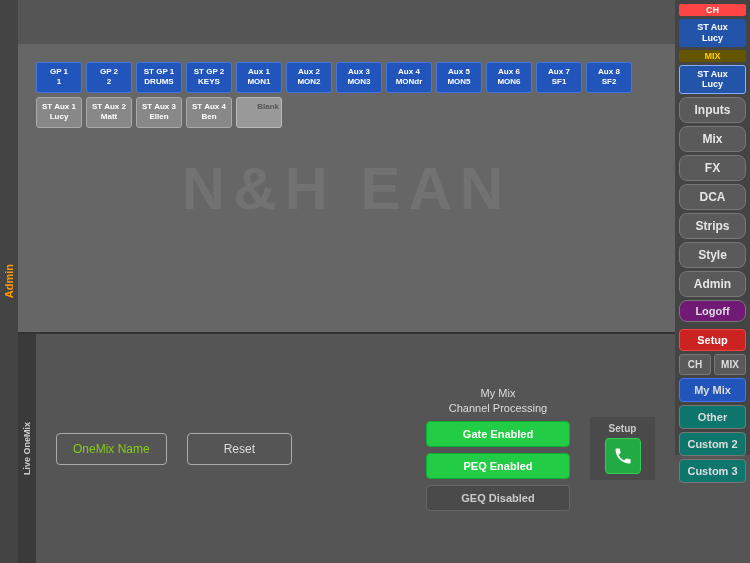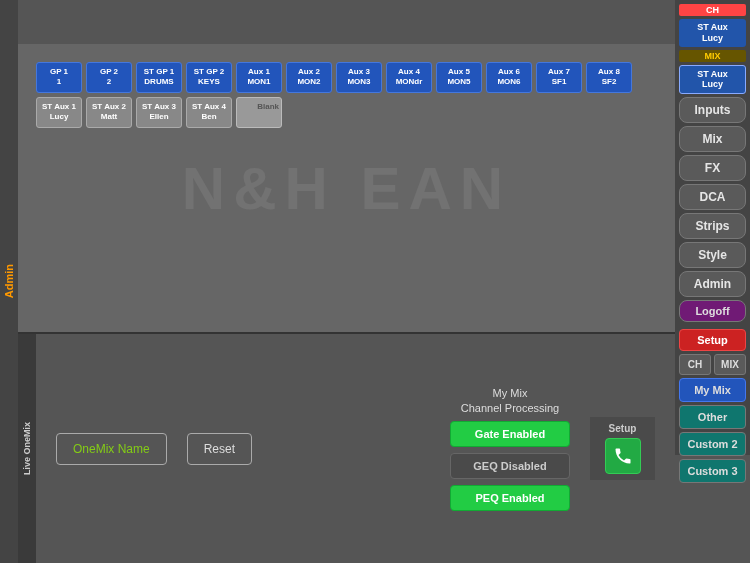--- a/index.html
+++ b/index.html
@@ -243,42 +243,42 @@
       padding: 8px 16px;
       cursor: pointer;
     }
 
     .reset-btn {
       background: transparent;
       color: #ddd;
       font-size: 12px;
       border: 1px solid #aaa;
       border-radius: 4px;
-      padding: 8px 16px;
+      padding: 8px 36px;
       cursor: pointer;
     }
 
     
     .processing-section {
       margin-left: auto;
       display: flex;
       flex-direction: column;
       align-items: center;
       gap: 6px;
     }
 
     .processing-title {
       color: #ddd;
       font-size: 11px;
       text-align: center;
       line-height: 1.3;
     }
 
     .proc-btn {
-      width: 120px;
+      width: 144px;
       padding: 6px 8px;
       border-radius: 4px;
       font-size: 11px;
       font-weight: bold;
       text-align: center;
       cursor: pointer;
       border: 1px solid #555;
     }
 
     .proc-btn.enabled {
@@ -421,22 +421,22 @@
       <span class="bottom-left-text">Live OneMix</span>
     </div>
 
     <div class="bottom-main">
       <button class="onemix-name-btn">OneMix Name</button>
       <button class="reset-btn">Reset</button>
 
       <div class="processing-section">
         <div class="processing-title">My Mix<br>Channel Processing</div>
         <button class="proc-btn enabled">Gate Enabled</button>
+        <button class="proc-btn enabled">PEQ Enabled</button>
         <button class="proc-btn disabled">GEQ Disabled</button>
-        <button class="proc-btn enabled">PEQ Enabled</button>
       </div>
 
       <div class="setup-column">
         <span class="setup-label">Setup</span>
         <div class="setup-icon-btn">
           <svg viewBox="0 0 24 24">
             <path d="M6.62 10.79a15.05 15.05 0 0 0 6.59 6.59l2.2-2.2a1 1 0 0 1 1.01-.24c1.12.37 2.33.57 3.58.57a1 1 0 0 1 1 1V20a1 1 0 0 1-1 1C10.61 21 3 13.39 3 4a1 1 0 0 1 1-1h3.5a1 1 0 0 1 1 1c0 1.25.2 2.46.57 3.58a1 1 0 0 1-.25 1.01l-2.2 2.2z"></path>
           </svg>
         </div>
       </div>

